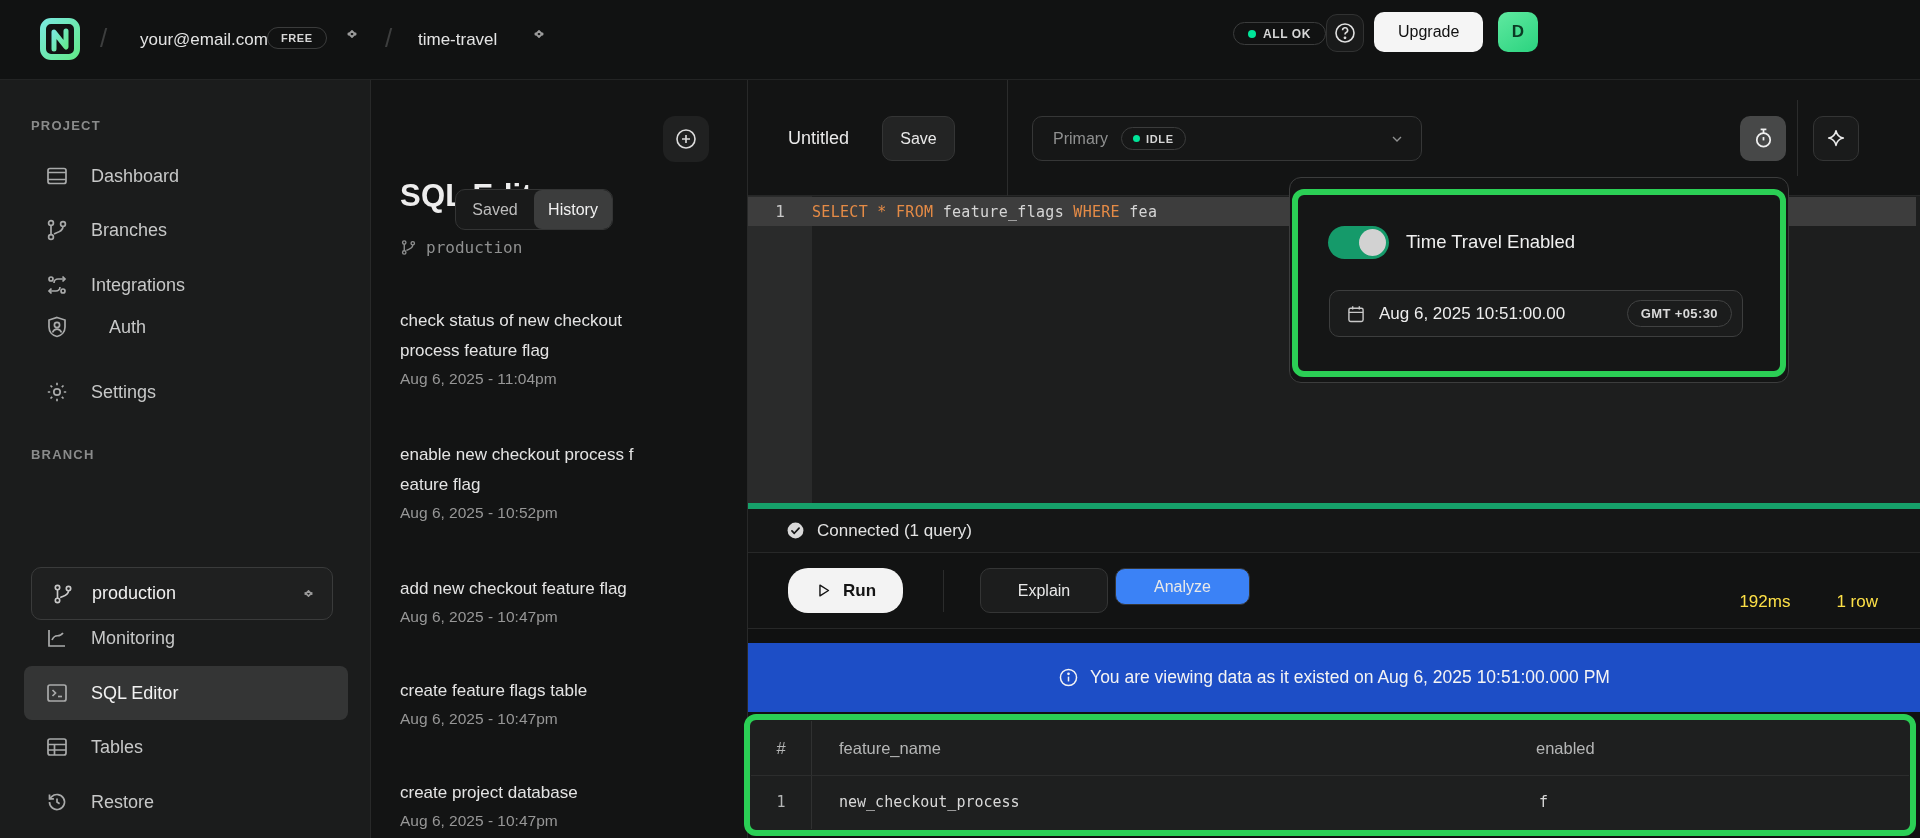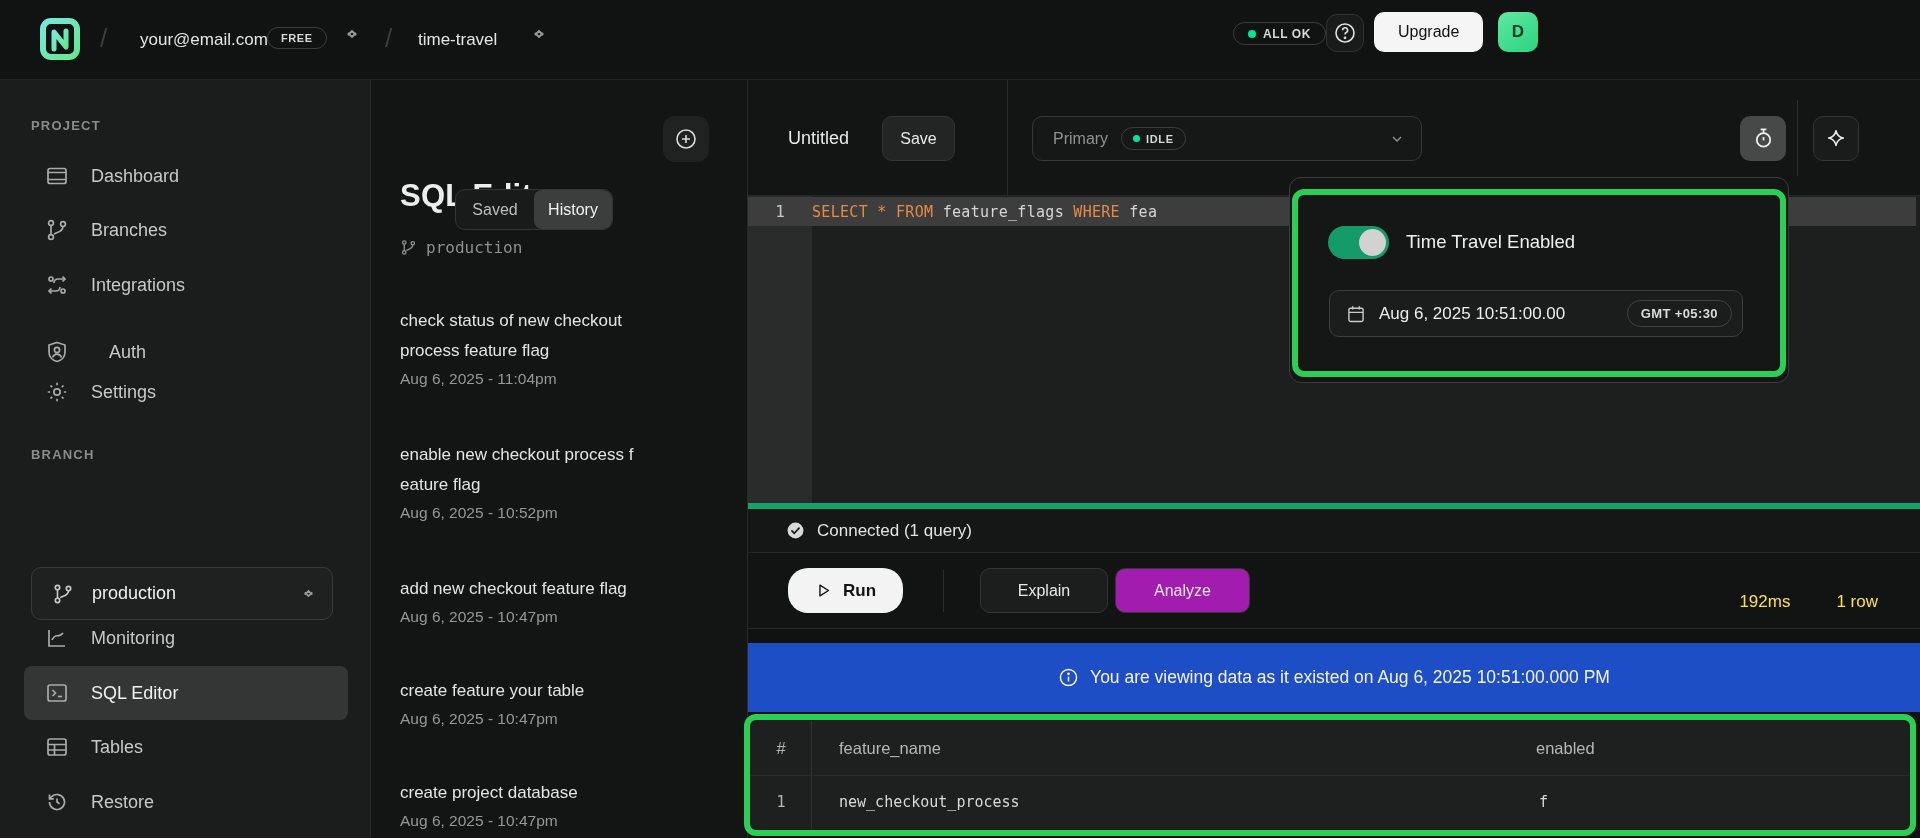--- a/index.html
+++ b/index.html
@@ -164,21 +164,21 @@
     <div class="side-item" style="top:178px;">
       <svg class="side-icon" viewBox="0 0 24 24" fill="none" stroke="currentColor" stroke-width="1.7">
           <path d="M20 6h-7a4 4 0 0 0-4 4"></path>
           <path d="M4 18h7a4 4 0 0 0 4-4"></path>
           <circle cx="6" cy="6" r="2"></circle>
           <circle cx="18" cy="18" r="2"></circle>
           <path d="M17.5 3.5 20 6l-2.5 2.5M6.5 15.5 4 18l2.5 2.5"></path>
         </svg>
       <span class="lbl">Integrations</span>
     </div>
-    <div class="side-item" style="top:245px;gap:40px;">
+    <div class="side-item" style="top:220px;gap:40px;">
       <svg class="side-icon" viewBox="0 0 24 24" fill="none" stroke="currentColor" stroke-width="1.7">
           <path d="M12 2.5 20 5v7c0 5-3.5 8.5-8 9.5C7.5 20.5 4 17 4 12V5z"></path>
           <circle cx="12" cy="10" r="2.6"></circle>
           <path d="M7.5 17.5c1-2.4 2.6-3.3 4.5-3.3s3.5.9 4.5 3.3"></path>
         </svg>
       <span class="lbl">Auth</span>
     </div>
     <div class="side-item" style="top:285px;">
       <svg class="side-icon" viewBox="0 0 24 24" fill="none" stroke="currentColor" stroke-width="1.7">
           <circle cx="12" cy="12" r="3.2"></circle>
@@ -270,21 +270,21 @@
     <div class="hist-item" style="top:360px;">
       <div class="t">enable new checkout process f</div>
       <div class="t">eature flag</div>
       <div class="d">Aug 6, 2025 - 10:52pm</div>
     </div>
     <div class="hist-item" style="top:494px;">
       <div class="t">add new checkout feature flag</div>
       <div class="d">Aug 6, 2025 - 10:47pm</div>
     </div>
     <div class="hist-item" style="top:596px;">
-      <div class="t">create feature your table</div>
+      <div class="t">create feature flags table</div>
       <div class="d">Aug 6, 2025 - 10:47pm</div>
     </div>
     <div class="hist-item" style="top:698px;">
       <div class="t">create project database</div>
       <div class="d">Aug 6, 2025 - 10:47pm</div>
     </div>
   </div>
 
   <div id="edheader" class="abs">
     <div class="abs" id="untitled">Untitled</div>
@@ -340,21 +340,21 @@
 
   <div id="runrow" class="abs">
     <div id="run-btn">
       <svg width="17" height="17" viewBox="0 0 24 24" fill="none" stroke="#141414" stroke-width="2" stroke-linejoin="round">
           <path d="M7 4.5 19 12 7 19.5z"></path>
         </svg>
       <span>Run</span>
     </div>
     <div class="vline" style="left:195px;top:17px;height:42px;"></div>
     <div class="abs btn" style="left:232px;top:15px;width:128px;height:45px;background:#1c1d1d;">Explain</div>
-    <div class="abs btn" style="left:367px;top:15px;width:135px;height:45px;background:#a21caf;">Analyze</div>
+    <div class="abs btn" style="left:367px;top:15px;width:135px;height:37px;background:#3b82f6;">Analyze</div>
     <div id="stats">
       <span>192ms</span>
       <span>1 row</span>
     </div>
   </div>
 
   <div id="results" class="abs">
     <div id="banner">
       <svg width="21" height="21" viewBox="0 0 24 24" fill="none" stroke="currentColor" stroke-width="1.7">
           <circle cx="12" cy="12" r="9.2"></circle>

